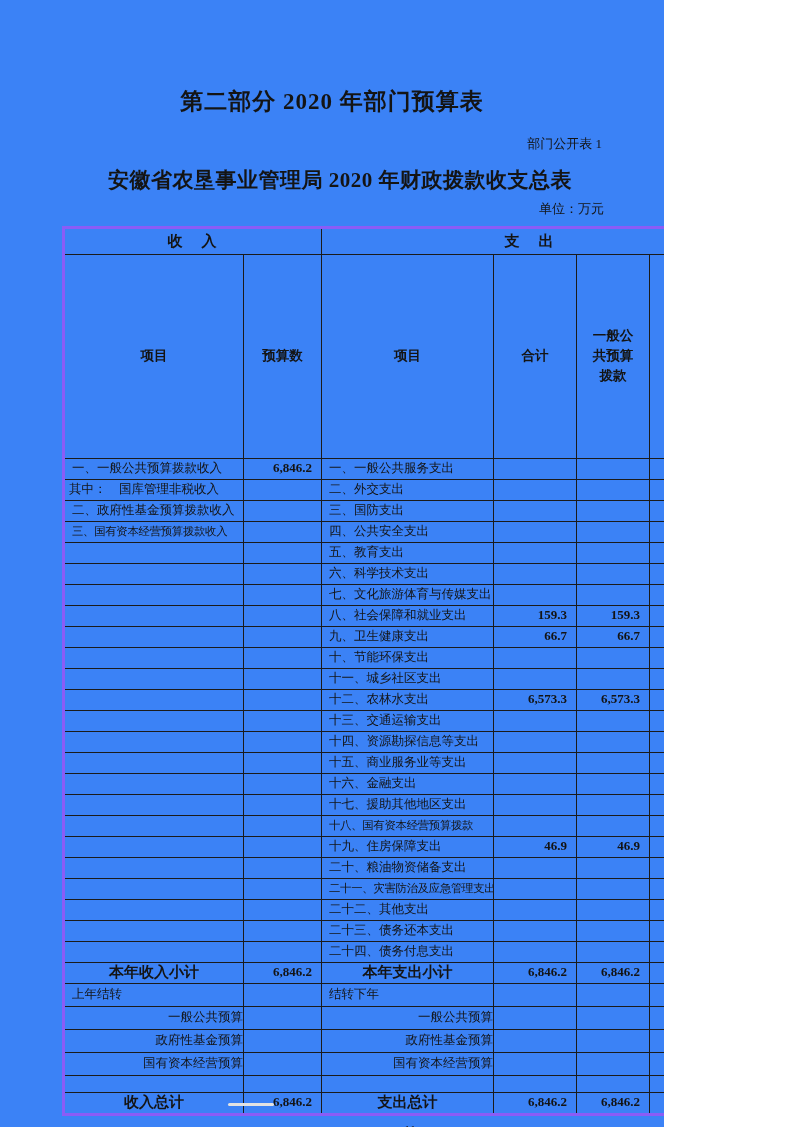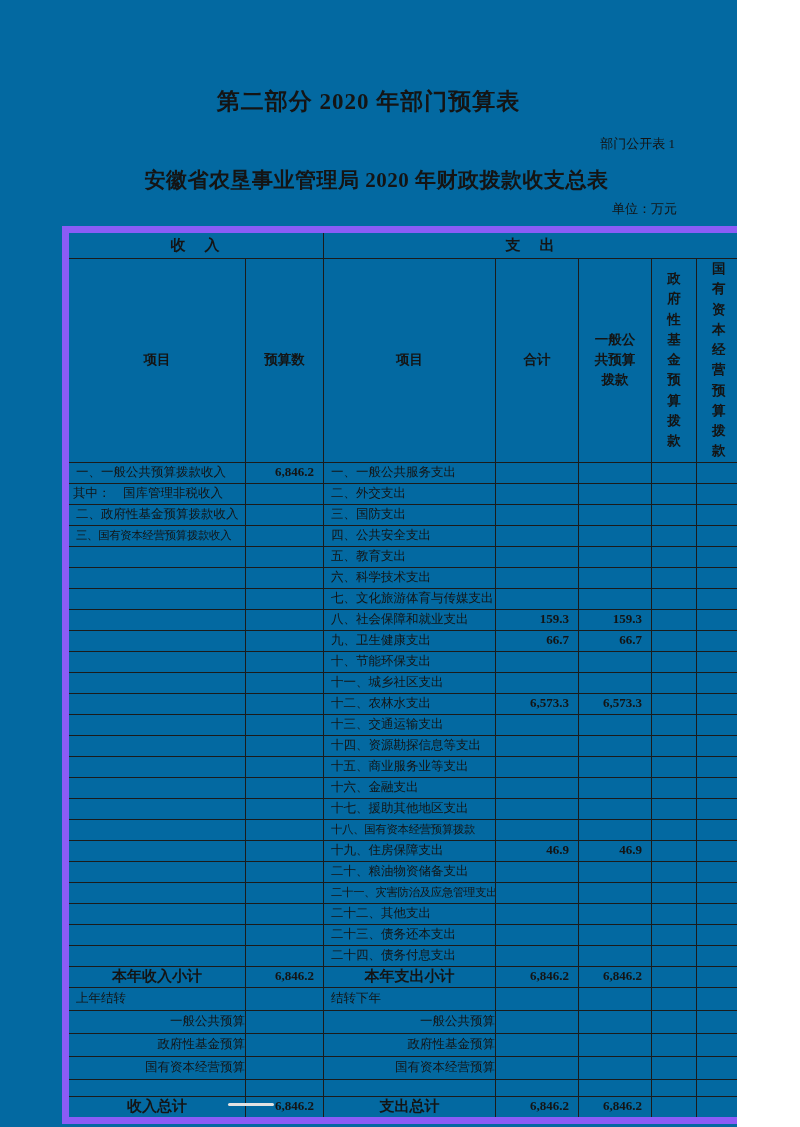--- a/index.html
+++ b/index.html
@@ -1,20 +1,20 @@
 <!DOCTYPE html>
 <html><head>
 <meta charset="utf-8">
 <style>
   html,body{margin:0;padding:0;background:#ffffff;}
   .page{
     position:relative;
-    width:737px;
+    width:664px;
     height:1127px;
-    background:#0369a1;
+    background:#3b82f6;
     font-family:"Liberation Serif","DejaVu Serif",serif;
     color:#141414;
     overflow:hidden;
   }
   .section-title{
     margin:86px 0 0 0;
     text-align:center;
     font-size:23px;
     font-weight:bold;
     letter-spacing:1px;
@@ -35,21 +35,21 @@
   .unit-note{
     margin:6px 60px 0 0;
     text-align:right;
     font-size:13px;
   }
   table.budget{
     margin:8px 8px 0 62px;
     width:676px;
     border-collapse:collapse;
     table-layout:fixed;
-    border:7px solid #8b5cf6;
+    border:3px solid #8b5cf6;
   }
   .budget th,.budget td{
     border:1px solid #1b1b1b;
     vertical-align:middle;
     padding:0;
     overflow:hidden;
   }
   thead tr.grp th{
     height:25px;
     font-size:15px;

